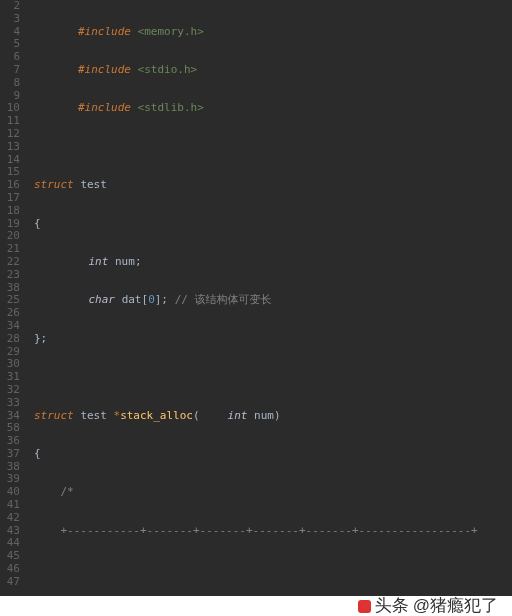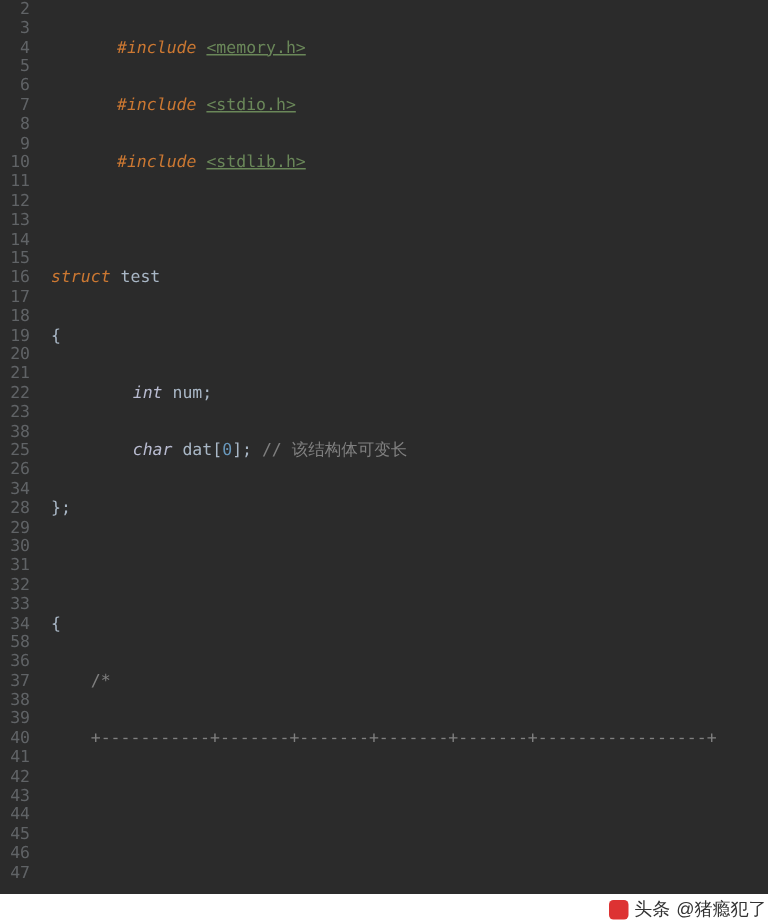--- a/index.html
+++ b/index.html
@@ -28,41 +28,41 @@
   }
   .gutter div { height: 12.8px; }
   .code {
     flex: 1;
     padding-left: 6px;
     white-space: pre;
     overflow: hidden;
   }
   .code div { height: 12.8px; }
   .kw-pre { color: #cc7832; font-style: italic; margin-left: 44px; }
-  .inc { color: #6a8759; text-decoration: underline; }
+  .inc { color: #6a8759; }
   .type { color: #b9bcd1; font-style: italic; margin-left: 28px; }
   .struct-kw { color: #cc7832; font-style: italic; }
   .func { color: #ffc66d; }
   .ident { color: #a9b7c6; }
   .num { color: #6897bb; }
   .comment { color: #808080; }
   .brace { color: #a9b7c6; }
   .ptr { color: #cc7832; }
   .footer {
     height: 20px;
     width: 512px;
     display: flex;
     align-items: center;
     justify-content: flex-end;
-    padding-right: 1px;
+    padding-right: 14px;
     gap: 4px;
     background: #fff;
     color: #333;
     font-family: sans-serif;
-    font-size: 12px;
+    font-size: 17px;
   }
   .footer-icon {
     width: 13px; height: 13px;
     background: #d33;
     border-radius: 3px;
     display: inline-block;
   }
 </style>
 </head>
 <body>
@@ -120,20 +120,21 @@
     <div><span class="kw-pre">#include</span> <span class="inc">&lt;memory.h&gt;</span></div>
     <div><span class="kw-pre">#include</span> <span class="inc">&lt;stdio.h&gt;</span></div>
     <div><span class="kw-pre">#include</span> <span class="inc">&lt;stdlib.h&gt;</span></div>
     <div> </div>
     <div><span class="struct-kw">struct</span> <span class="ident">test</span></div>
     <div><span class="brace">{</span></div>
     <div>    <span class="type">int</span> <span class="ident">num</span>;</div>
     <div>    <span class="type">char</span> <span class="ident">dat</span>[<span class="num">0</span>]; <span class="comment">// 该结构体可变长</span></div>
     <div><span class="brace">};</span></div>
     <div> </div>
+    <div><span class="struct-kw">struct</span> <span class="ident">test</span> <span class="ptr">*</span><span class="func">stack_alloc</span>(<span class="type">int</span> <span class="ident">num</span>)</div>
     <div><span class="brace">{</span></div>
     <div><span class="comment">    /*</span></div>
     <div><span class="comment">    +-----------+-------+-------+-------+-------+-----------------+</span></div>
     
     
     
     
     
     
     

